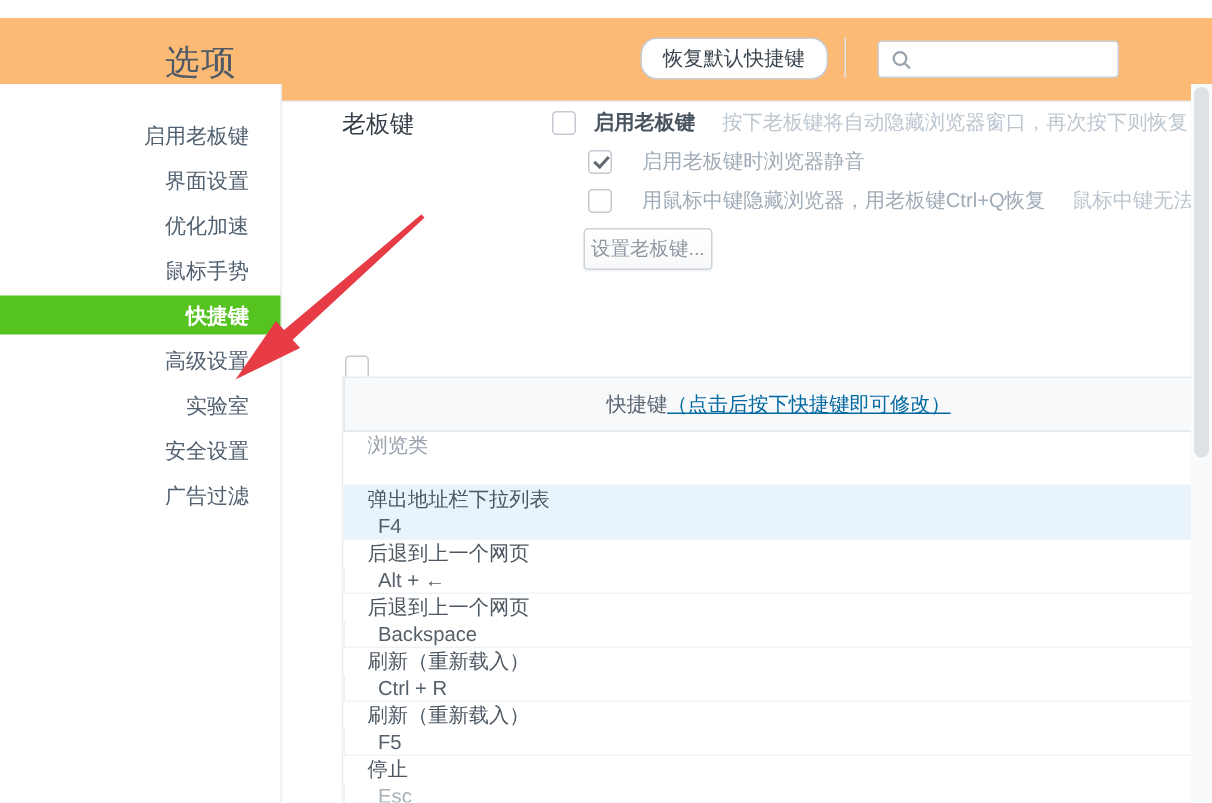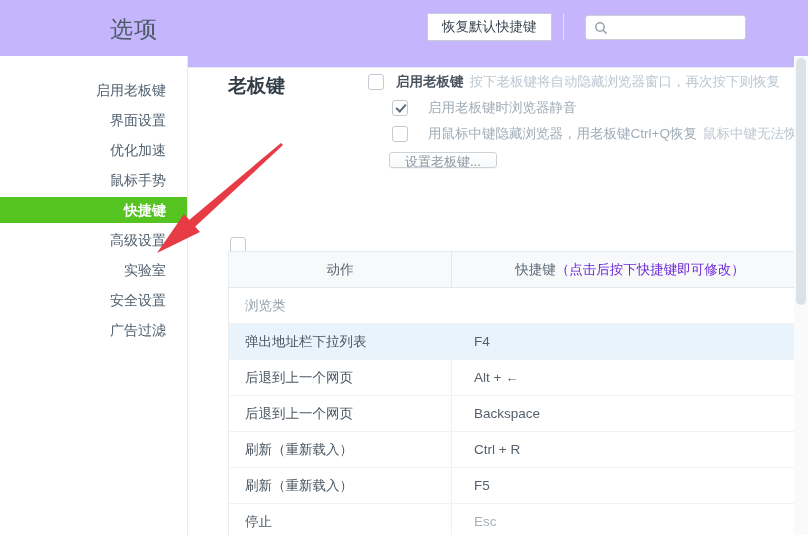--- a/index.html
+++ b/index.html
@@ -3,72 +3,72 @@
 <meta charset="utf-8">
 <style>
   * { margin:0; padding:0; box-sizing:border-box; }
   html,body { width:808px; height:535px; }
   body {
     font-family:"Liberation Sans","DejaVu Sans",sans-serif;
     background:#ffffff; color:#4b5661; position:relative;
     overflow:hidden; font-size:13.5px;
   }
   
-  .header { position:absolute; left:0; top:0; width:808px; height:68px;
-            background:#c4b5fd; border-bottom:1px solid #e8ecef; }
+  .header { position:absolute; left:0; top:12px; width:808px; height:56px;
+            background:#fdba74; border-bottom:1px solid #e8ecef; }
   .page-title { position:absolute; left:110px; top:14px; font-size:23px;
                 color:#4e5a66; font-weight:400; letter-spacing:1px; }
   .restore-btn { position:absolute; left:427px; top:13px; height:28px;
                  padding:0 14px; background:#fff; border:1px solid #c6cdd4;
-                 border-radius:1px; font-size:13.5px; color:#3c4650;
+                 border-radius:11px; font-size:13.5px; color:#3c4650;
                  line-height:26px; cursor:pointer;
                  font-family:inherit; }
   .header-divider { position:absolute; left:563px; top:13px; width:1px;
                     height:27px; background:#dfe3e7; }
   .search-box { position:absolute; left:585px; top:15px; width:161px; height:25px;
                 border:1px solid #c8cfd6; border-radius:3px; background:#fff;
                 display:flex; align-items:center; padding-left:8px; }
   .search-box svg { display:block; }
   .search-input { border:none; outline:none; flex:1; height:100%; margin-left:6px;
                   font-size:12px; color:#555; background:transparent; min-width:0;
                   font-family:inherit; }
   
   .sidebar { position:absolute; left:0; top:56px; width:188px; height:479px;
              background:#fff; border-right:1px solid #e8ecef; padding-top:17px; }
   .side-item { height:26px; line-height:26px; margin:4px 0; text-align:right;
                padding-right:21px; font-size:14px; color:#51606f; cursor:pointer; }
   .side-item.active { background:var(--green); color:#fff; font-weight:bold; }
   
-  .section-label { position:absolute; left:228px; top:73px; font-size:19px;
-                   font-weight:bold; color:#333d47; }
+  .section-label { position:absolute; left:228px; top:73px; font-size:16px;
+                   font-weight:normal; color:#333d47; }
   .chk-row { position:absolute; display:flex; align-items:center; white-space:nowrap; }
   .checkbox { width:16px; height:16px; border:1px solid #c3cad1; border-radius:3px;
               background:#fff; flex:0 0 16px; position:relative; cursor:pointer; }
   .checkbox.checked::after { content:""; position:absolute; left:3px; top:3px;
               width:8px; height:4px; border-left:2px solid #5f6a74;
               border-bottom:2px solid #5f6a74; transform:rotate(-48deg); }
   .chk-label-dark { margin-left:12px; color:#49545f; font-weight:bold; }
   .chk-label-gray { margin-left:20px; color:#a0acb7; }
-  .chk-hint { margin-left:6px; color:#bcc6d0; }
-  .set-boss-btn { position:absolute; left:389px; top:152px; height:16px;
-                  padding:0 15px; background:linear-gradient(#ffffff,#f7f8f9);
+  .chk-hint { margin-left:18px; color:#bcc6d0; }
+  .set-boss-btn { position:absolute; left:389px; top:152px; height:28px;
+                  padding:0 4px; background:linear-gradient(#ffffff,#f7f8f9);
                   border:1px solid #ccd2d8; border-radius:3px; color:#8e98a2;
                   font-size:13px; cursor:pointer; box-shadow:0 1px 1px rgba(0,0,0,0.04);
                   font-family:inherit; }
   
   .table { position:absolute; left:228px; top:251px; width:580px;
            border-top:1px solid #e5eaee; border-left:1px solid #e9edf0; }
   .t-header { display:flex; height:36px; background:#f7f9fa;
               border-bottom:1px solid #e3e8ec; }
   .t-header .c1 { width:222px; display:flex; align-items:center; justify-content:center;
                   color:#5a6673; }
   .t-header .c2 { flex:1; display:flex; align-items:center; justify-content:center;
                   border-left:1px solid #e3e8ec; color:#5a6673; }
-  .t-header .c2 .hint { color:#6d28d9; }
-  .t-row { display:flex; height:36px; border-bottom:1px solid #f0f3f6; background:#fff; }
+  .t-header .c2 .hint { color:#0369a1;text-decoration:underline; }
+  .t-row { display:flex; height:36px; border-bottom:1px solid #f0f3f6; background:#fff;flex-direction:column; }
   .t-row .c1 { width:222px; display:flex; align-items:center; padding-left:16px;
                color:#4b5661; }
   .t-row .c2 { flex:1; display:flex; align-items:center; padding-left:22px;
                border-left:1px solid #eef1f4; color:#555f6a; }
   .t-row.group .c1 { color:#98a2ac; }
   .t-row.group .c2 { border-left:none; }
   .t-row.hl { background:#e9f3fc; }
   .t-row.hl .c2 { border-left-color:transparent; }
   .key-muted { color:#a7b1ba !important; }
   
@@ -129,21 +129,20 @@
 
 <button class="set-boss-btn">设置老板键...</button>
 
 <div class="chk-row" style="left:230px; top:220px;">
   <div class="checkbox"></div>
   <span class="chk-label-dark" style="font-weight:normal; color:#414c57;margin-top:31px;">禁用所有快捷键</span>
 </div>
 
 <div class="table">
   <div class="t-header">
-    <div class="c1">动作</div>
     <div class="c2">
       <span>快捷键</span>
         <span class="hint">（点击后按下快捷键即可修改）</span>
     </div>
   </div>
   <div class="t-row group">
     <div class="c1">浏览类</div>
     <div class="c2"></div>
   </div>
   <div class="t-row hl">

